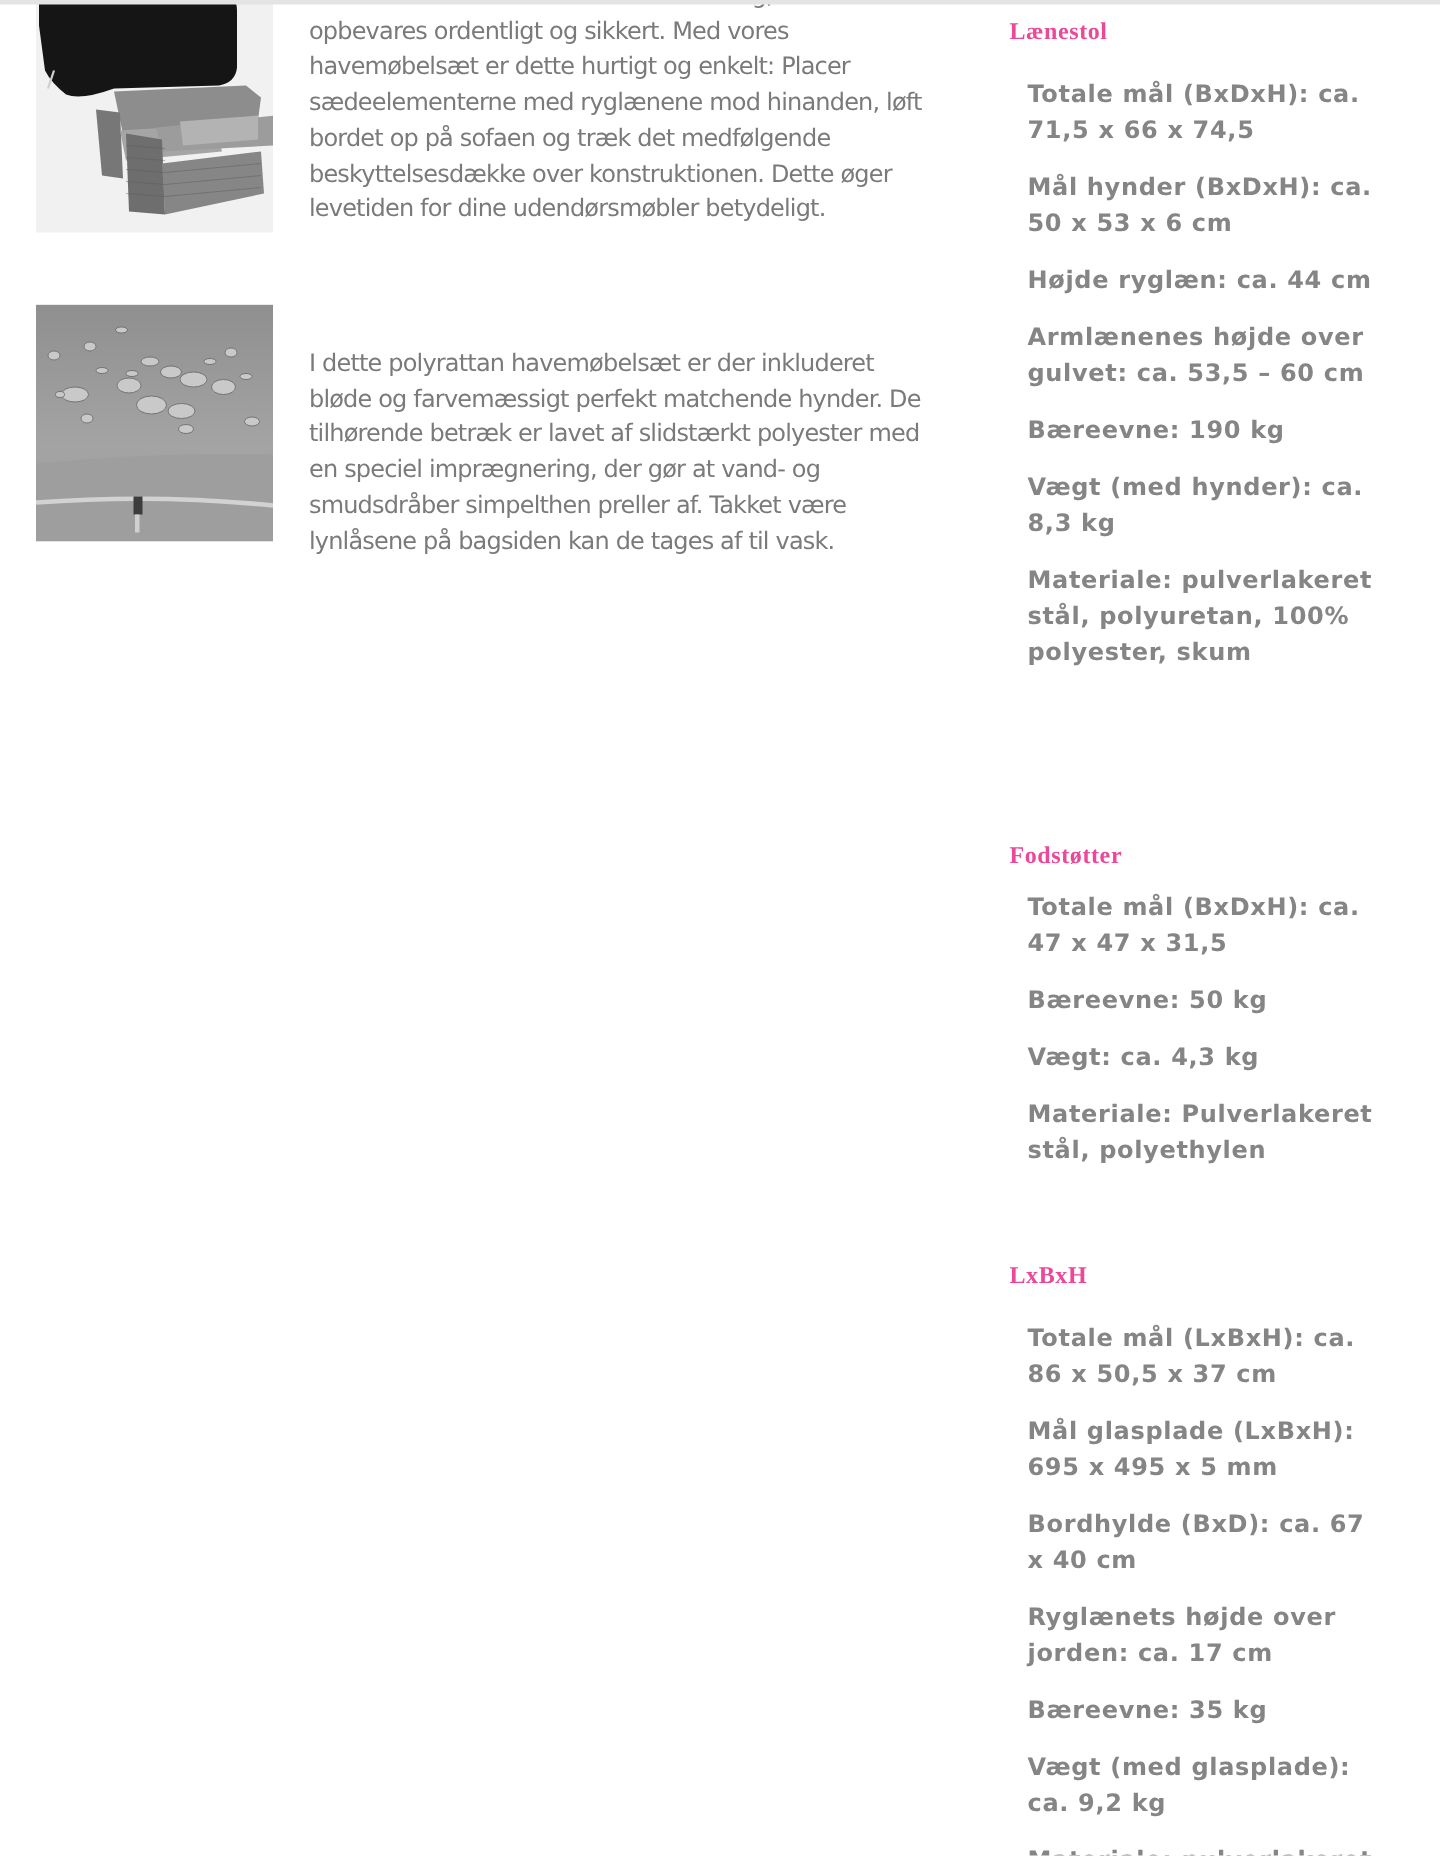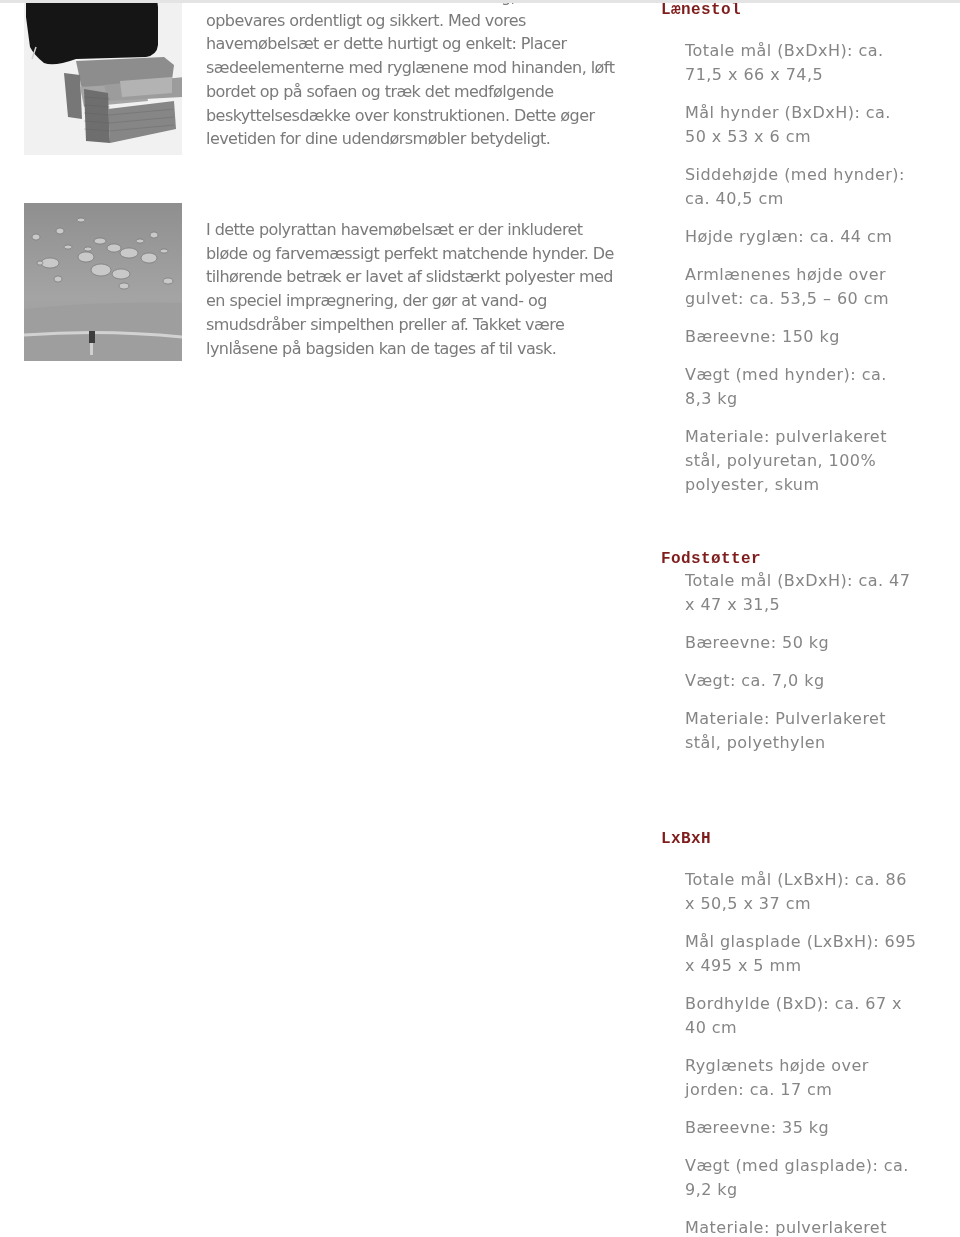--- a/index.html
+++ b/index.html
@@ -46,41 +46,42 @@
       letter-spacing: -0.55px;
       margin: 0;
     }
     
     .spec-group {
       position: absolute;
       left: 661px;
       width: 270px;
     }
     .spec-heading {
-      font-family: Liberation Mono, monospace;
+      font-family: Liberation Serif, serif;
       font-size: 16px;
       font-weight: bold;
-      color: #7f1d1d;
+      color: #ec4899;
       letter-spacing: 0.4px;
-      margin: 0;
+      margin: 12px;
       line-height: 20px;
     }
     .spec-list {
       list-style: none;
       margin: 0;
       padding: 0 0 0 24px;
     }
     .spec-item {
       font-family: "DejaVu Sans", sans-serif;
       font-size: 16px;
       line-height: 24px;
       color: #858585;
       letter-spacing: 0.45px;
       margin: 0 0 14px 0;
       width: 232px;
+      font-weight: bold;
     }
   </style>
 </head>
 <body>
 
 <div class="top-border"></div>
 
 <section class="feature" style="top:0;">
   <div class="feature-image" style="top:-3px;" title="Polyrattan havemøbelsæt stablet med beskyttelsesdække">
     <svg width="158" height="158" viewBox="0 0 158 158" xmlns="http://www.w3.org/2000/svg">
@@ -143,43 +144,42 @@
         <ellipse cx="64" cy="46" rx="4" ry="2"></ellipse>
         <ellipse cx="116" cy="38" rx="4" ry="2"></ellipse>
         <ellipse cx="140" cy="48" rx="4" ry="2"></ellipse>
       </g>
       <path d="M0 106 Q80 98 158 100 L158 158 L0 158 Z" fill="#9e9e9e"></path>
       <path d="M0 132 Q80 126 158 134" stroke="#d2d2d2" stroke-width="3" fill="none"></path>
       <rect x="65" y="128" width="6" height="12" fill="#3d3d3d"></rect>
       <rect x="66" y="140" width="3" height="12" fill="#d0d0d0"></rect>
     </svg>
   </div>
-  <p class="feature-text" style="top:15px;">I dette polyrattan havemøbelsæt er der inkluderet bløde og farvemæssigt perfekt matchende hynder. De tilhørende betræk er lavet af slidstærkt polyester med en speciel imprægnering, der gør at vand- og smudsdråber simpelthen preller af. Takket være lynlåsene på bagsiden kan de tages af til vask.</p>
+  <p class="feature-text" style="top:27px;">I dette polyrattan havemøbelsæt er der inkluderet bløde og farvemæssigt perfekt matchende hynder. De tilhørende betræk er lavet af slidstærkt polyester med en speciel imprægnering, der gør at vand- og smudsdråber simpelthen preller af. Takket være lynlåsene på bagsiden kan de tages af til vask.</p>
 </section>
 
 <section class="spec-group" style="top:0px;">
   <h3 class="spec-heading">Lænestol</h3>
   <ul class="spec-list" style="margin-top:19px;">
     <li class="spec-item">Totale mål (BxDxH): ca. 71,5 x 66 x 74,5</li>
     <li class="spec-item">Mål hynder (BxDxH): ca. 50 x 53 x 6 cm</li>
-    <li class="spec-item">Siddehøjde (med hynder): ca. 40,5 cm</li>
     <li class="spec-item">Højde ryglæn: ca. 44 cm</li>
     <li class="spec-item">Armlænenes højde over gulvet: ca. 53,5 – 60 cm</li>
-    <li class="spec-item">Bæreevne: 150 kg</li>
+    <li class="spec-item">Bæreevne: 190 kg</li>
     <li class="spec-item">Vægt (med hynder): ca. 8,3 kg</li>
     <li class="spec-item">Materiale: pulverlakeret stål, polyuretan, 100% polyester, skum</li>
   </ul>
 </section>
 
 <section class="spec-group" style="top:549px;">
   <h3 class="spec-heading">Fodstøtter</h3>
   <ul class="spec-list" style="">
     <li class="spec-item">Totale mål (BxDxH): ca. 47 x 47 x 31,5</li>
     <li class="spec-item">Bæreevne: 50 kg</li>
-    <li class="spec-item">Vægt: ca. 7,0 kg</li>
+    <li class="spec-item">Vægt: ca. 4,3 kg</li>
     <li class="spec-item">Materiale: Pulverlakeret stål, polyethylen</li>
   </ul>
 </section>
 
 <section class="spec-group" style="top:829px;">
   <h3 class="spec-heading">LxBxH</h3>
   <ul class="spec-list" style="margin-top:19px;">
     <li class="spec-item">Totale mål (LxBxH): ca. 86 x 50,5 x 37 cm</li>
     <li class="spec-item">Mål glasplade (LxBxH): 695 x 495 x 5 mm</li>
     <li class="spec-item">Bordhylde (BxD): ca. 67 x 40 cm</li>

